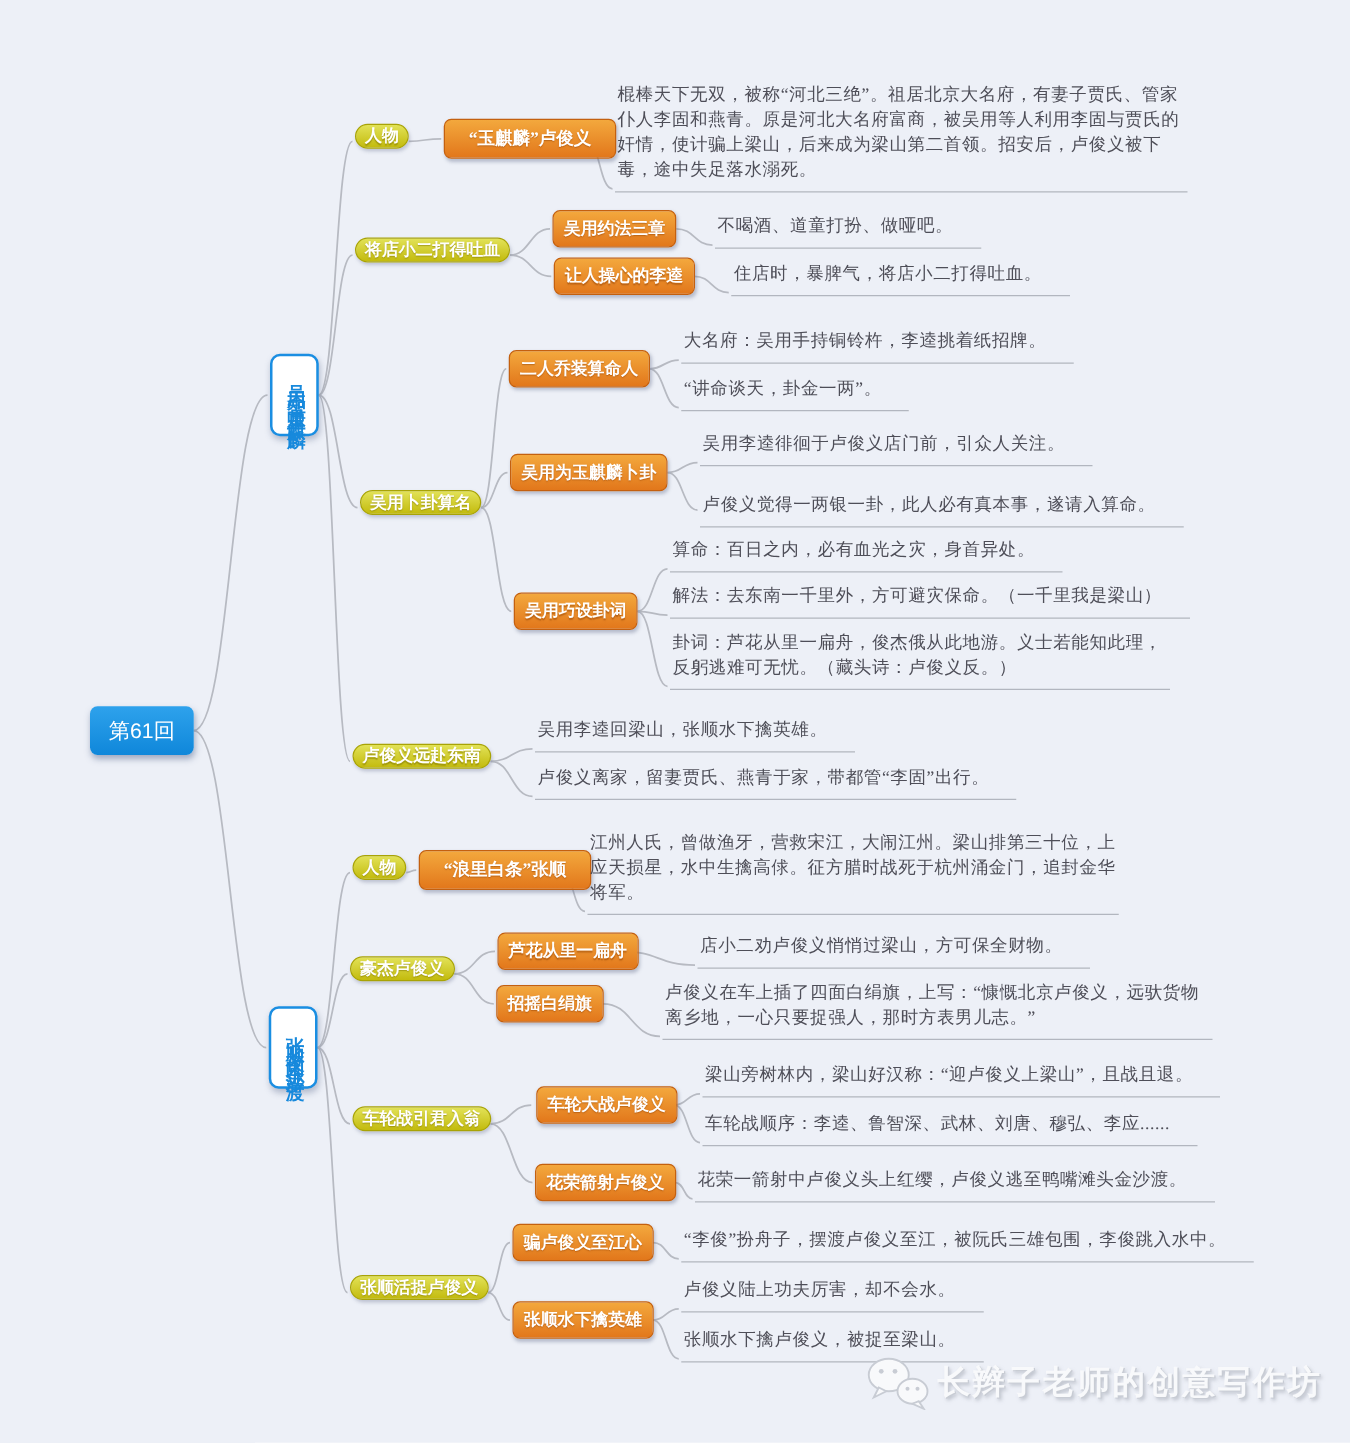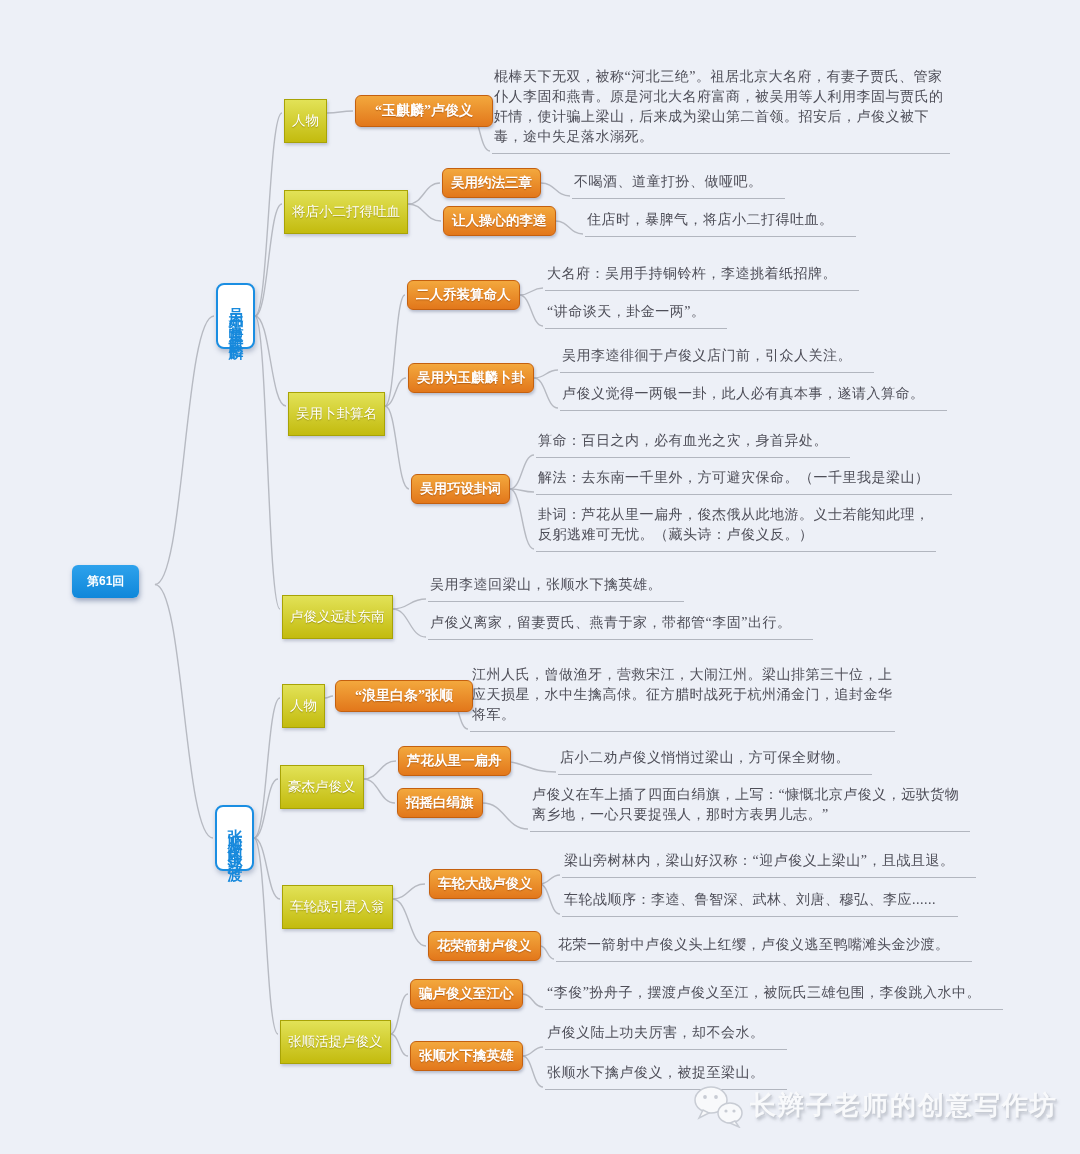--- a/index.html
+++ b/index.html
@@ -3,28 +3,28 @@
 <meta charset="utf-8">
 <style>
   html,body{margin:0;padding:0;}
   body{width:1080px;height:1154px;overflow:hidden;
        font-family:"Liberation Serif","DejaVu Serif",serif;}
   #canvas{position:relative;width:1080px;height:1154px;background:#edf0f7;overflow:hidden;}
   #links{position:absolute;left:0;top:0;width:1080px;height:1154px;z-index:0;}
   #links path{fill:none;stroke:#b7bac2;stroke-width:1.4px;}
   .n{position:absolute;z-index:1;white-space:nowrap;box-sizing:border-box;}
   .root{background:linear-gradient(#2ea2ec,#0f87da);border-radius:6px;color:#fff;
-        font-weight:bold;font-size:12px;padding:8px 15px;
+        font-weight:normal;font-size:17px;padding:8px 15px;
         font-family:"Liberation Sans","DejaVu Sans",sans-serif;
         box-shadow:1px 3px 5px rgba(80,100,140,.5);}
   .branch{background:#fff;border:2px solid #1a8ee2;border-radius:8px;color:#1789dc;
         font-weight:bold;font-size:15px;writing-mode:vertical-rl;text-orientation:upright;
         letter-spacing:6px;padding:10px 8px;box-shadow:1px 3px 5px rgba(90,105,140,.4);}
-  .topic{background:linear-gradient(#e2e257,#c3bb0e);border:1px solid #a8a306;border-radius:0;
-        color:#fff;font-weight:normal;font-size:13.5px;padding:12px 7px;
+  .topic{background:linear-gradient(#e2e257,#c3bb0e);border:1px solid #a8a306;border-radius:12px;
+        color:#fff;font-weight:bold;font-size:13.5px;padding:0 7px;
         text-shadow:0 1px 1px rgba(120,110,0,.55);box-shadow:1px 2px 3px rgba(100,110,140,.35);}
   .sub{background:linear-gradient(#f3a83d,#e2771b);border:1px solid #c4600f;border-radius:6px;
         color:#fff;font-weight:bold;font-size:13.5px;padding:5px 8px;
         text-shadow:0 1px 1px rgba(140,60,0,.5);box-shadow:1px 2px 3px rgba(100,110,140,.4);}
   .hero{font-size:14px;padding:6px 19px;}
   .note{font-size:14px;letter-spacing:.5px;color:#4e4e58;line-height:20px;
         border-bottom:1px solid #b2b6bf;padding:0 22px 6px 2px;}
   .wrap{white-space:normal;padding-right:2px;}
   .watermark-text{color:#f8f9fb;font-weight:bold;font-size:26px;letter-spacing:2px;
         font-family:"Liberation Sans","DejaVu Sans",sans-serif;
@@ -96,21 +96,21 @@
   <div class="n note" style="left:572px;top:172px">不喝酒、道童打扮、做哑吧。</div>
   <div class="n sub" style="left:443px;top:206px">让人操心的李逵</div>
   <div class="n note" style="left:585px;top:210px">住店时，暴脾气，将店小二打得吐血。</div>
 
   <div class="n topic" style="left:288px;top:392px">吴用卜卦算名</div>
   <div class="n sub" style="left:407px;top:280px">二人乔装算命人</div>
   <div class="n note" style="left:545px;top:264px">大名府：吴用手持铜铃杵，李逵挑着纸招牌。</div>
   <div class="n note" style="left:545px;top:302px">“讲命谈天，卦金一两”。</div>
   <div class="n sub" style="left:408px;top:363px">吴用为玉麒麟卜卦</div>
   <div class="n note" style="left:560px;top:346px">吴用李逵徘徊于卢俊义店门前，引众人关注。</div>
-  <div class="n note" style="left:560px;top:384px">卢俊义觉得一两银一卦，此人必有真本事，遂请入算命。</div>
+  <div class="n note" style="left:560px;top:395px">卢俊义觉得一两银一卦，此人必有真本事，遂请入算命。</div>
   <div class="n sub" style="left:411px;top:474px">吴用巧设卦词</div>
   <div class="n note" style="left:536px;top:431px">算命：百日之内，必有血光之灾，身首异处。</div>
   <div class="n note" style="left:536px;top:468px">解法：去东南一千里外，方可避灾保命。（一千里我是梁山）</div>
   <div class="n note wrap" style="left:536px;top:505px;width:400px">卦词：芦花从里一扁舟，俊杰俄从此地游。义士若能知此理，反躬逃难可无忧。（藏头诗：卢俊义反。）</div>
 
   <div class="n topic" style="left:282px;top:595px">卢俊义远赴东南</div>
   <div class="n note" style="left:428px;top:575px">吴用李逵回梁山，张顺水下擒英雄。</div>
   <div class="n note" style="left:428px;top:613px">卢俊义离家，留妻贾氏、燕青于家，带都管“李固”出行。</div>
 
   <div class="n topic" style="left:282px;top:684px">人物</div>

